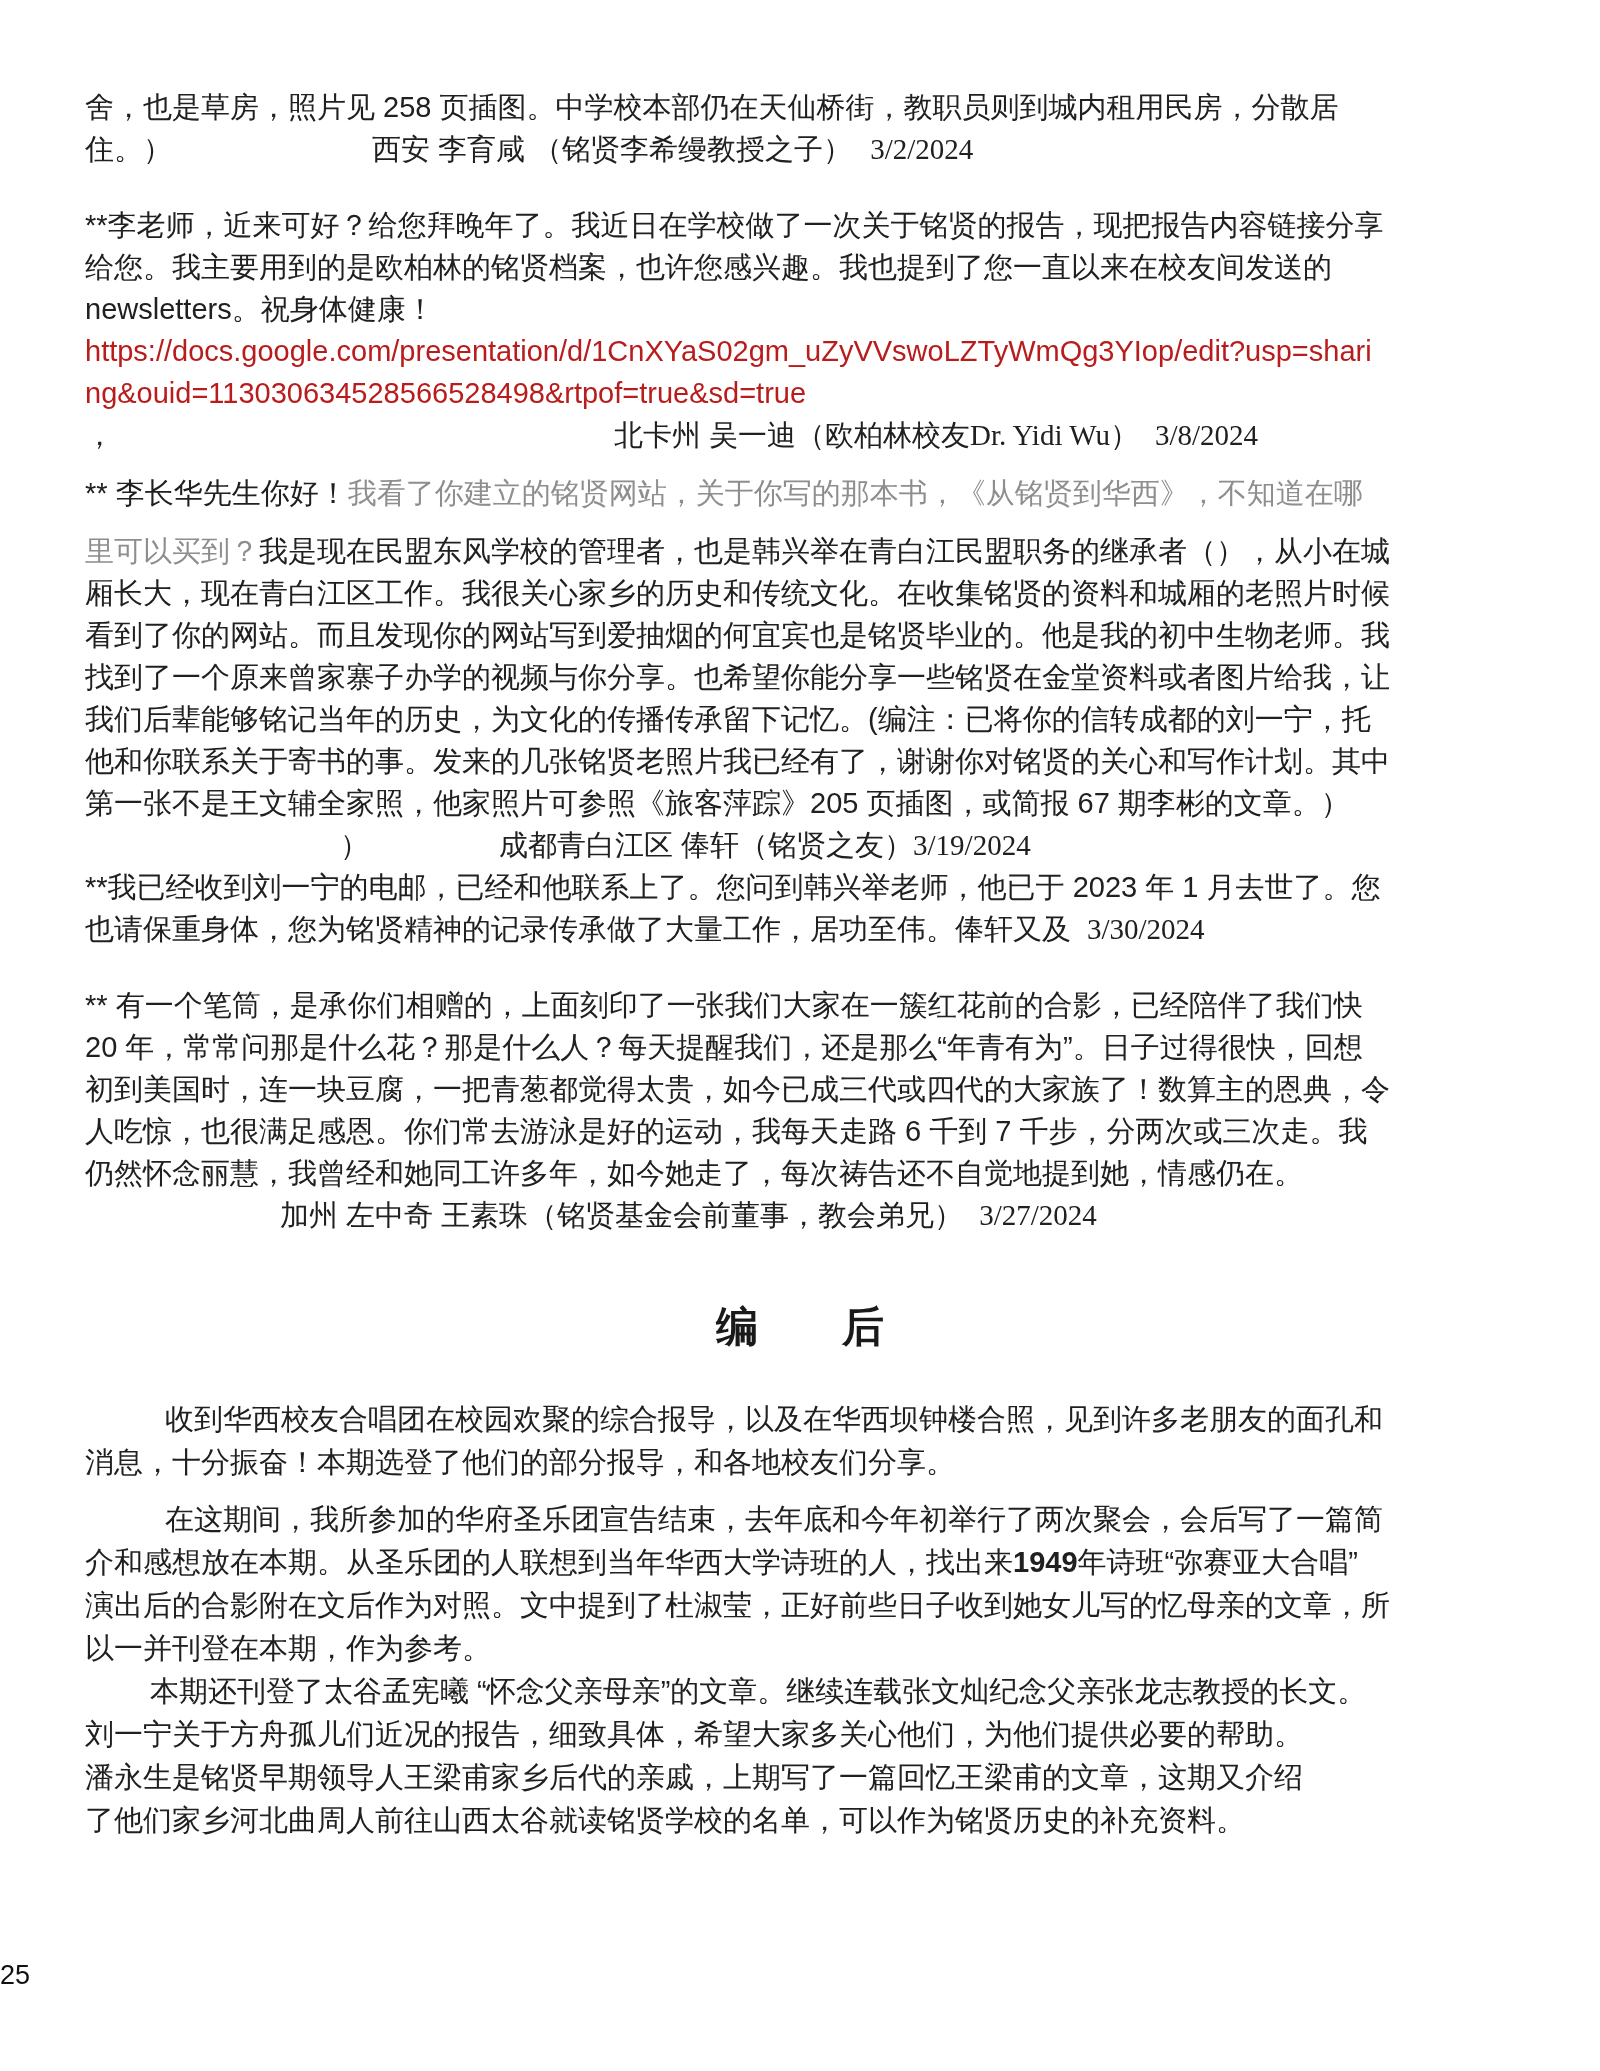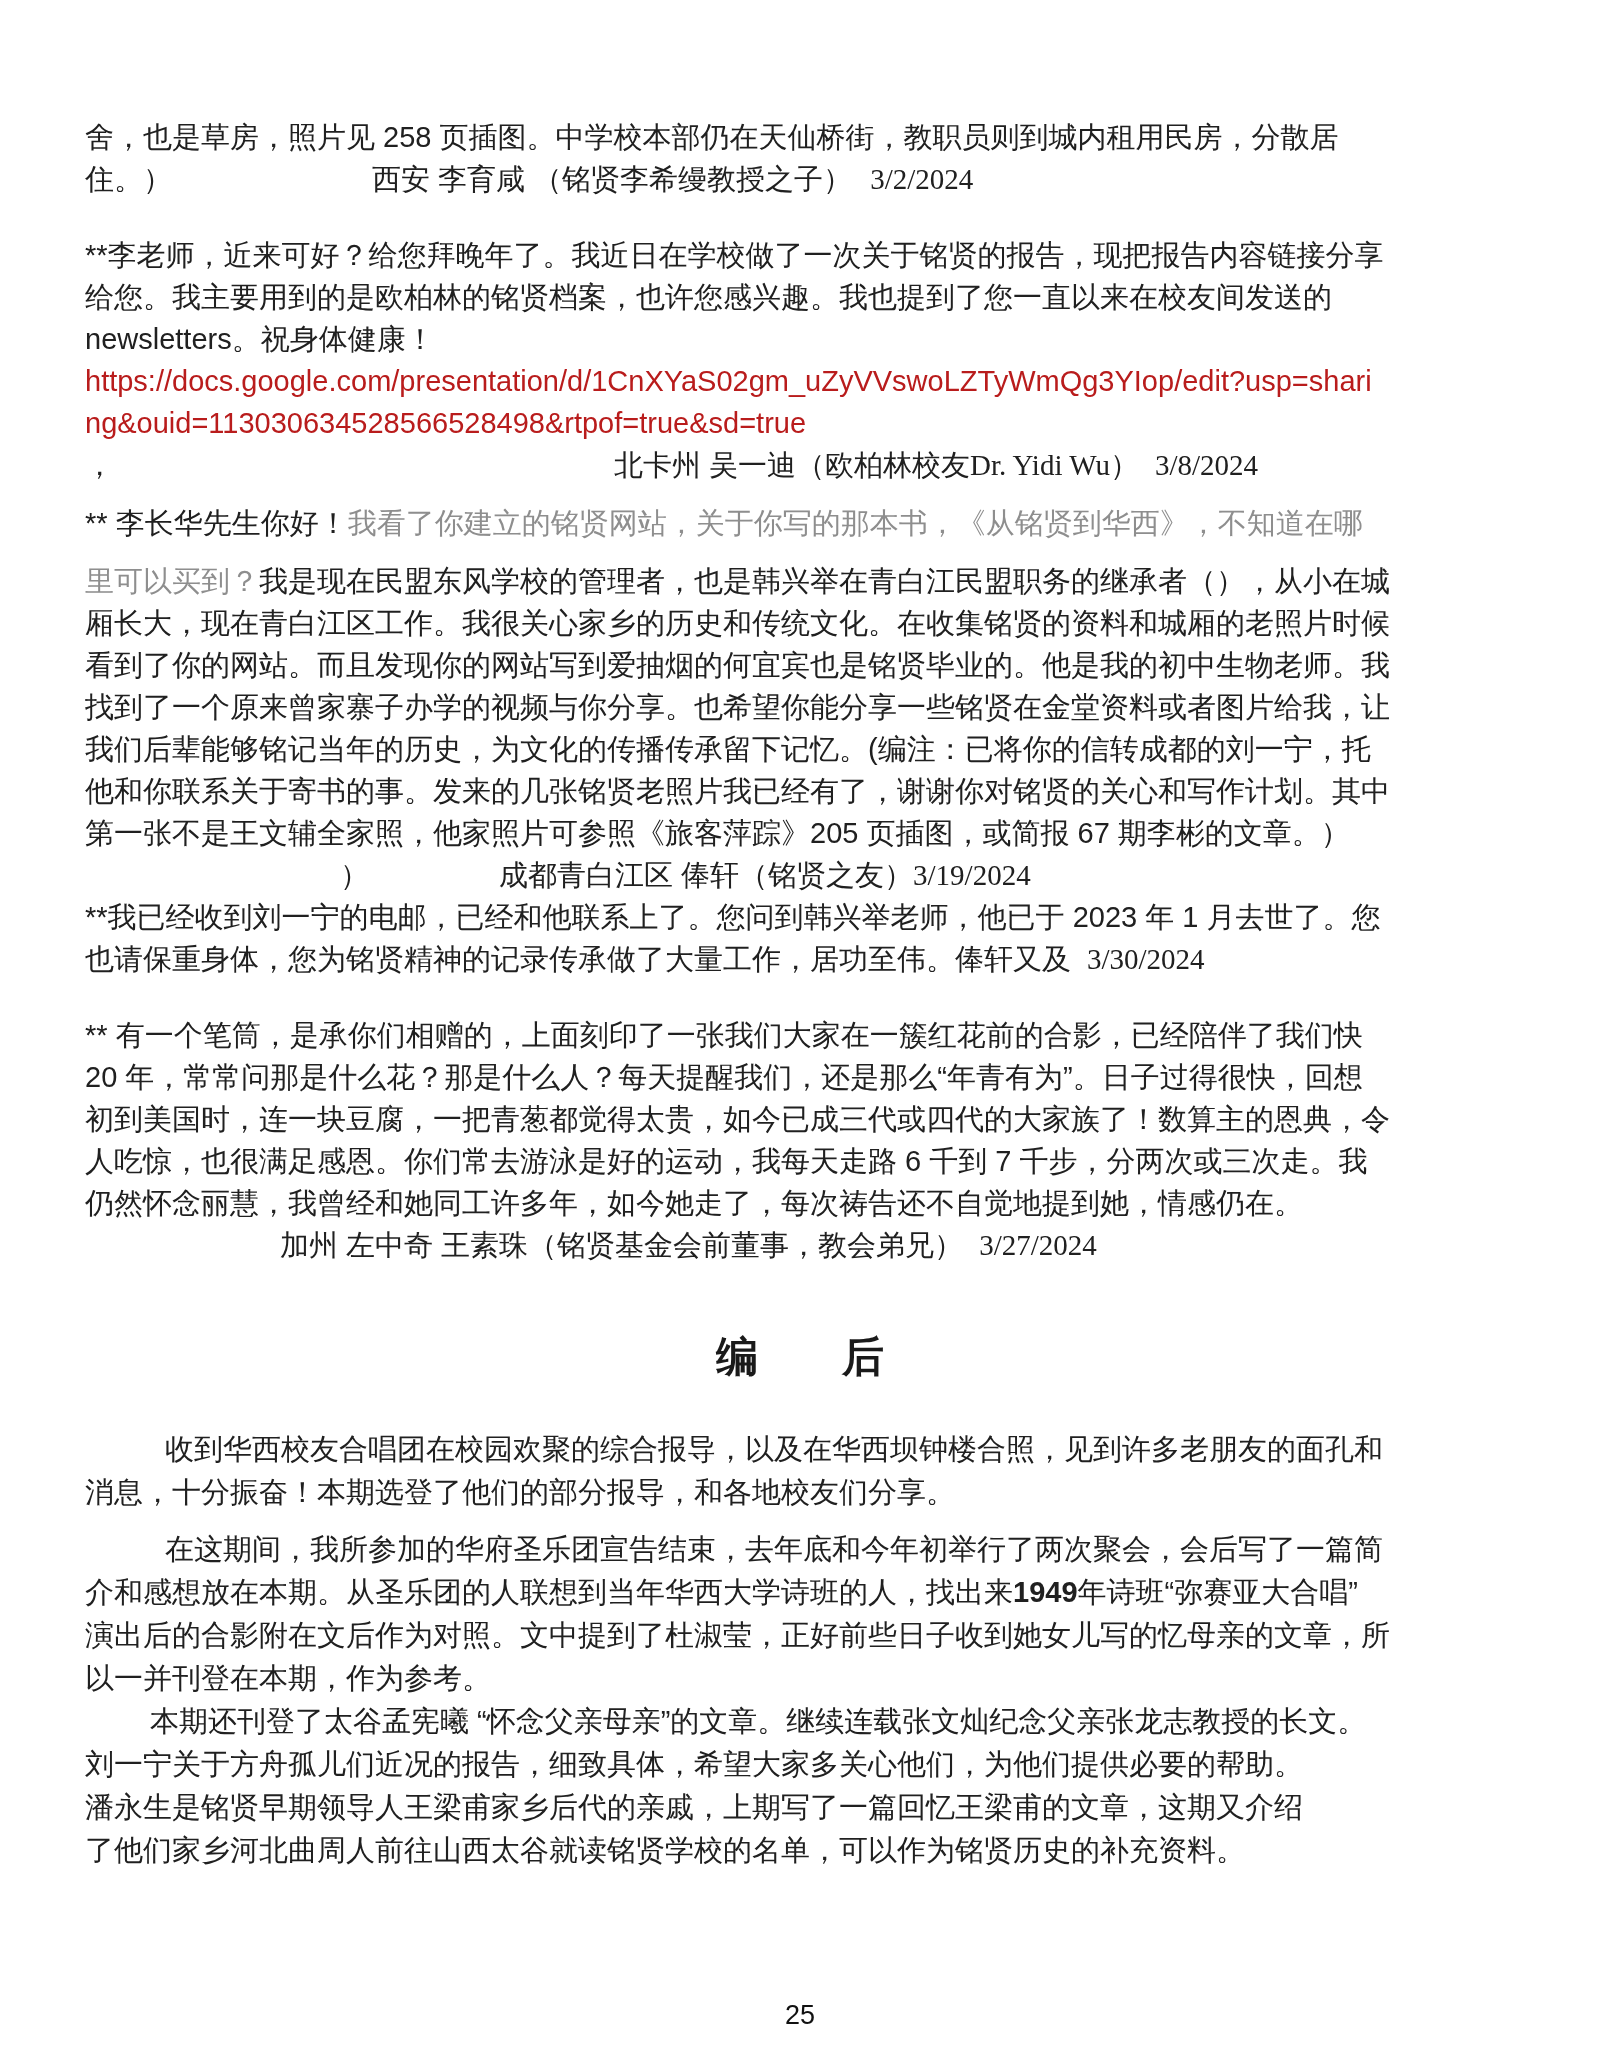--- a/index.html
+++ b/index.html
@@ -10,45 +10,45 @@
     font-family: "Liberation Sans", "DejaVu Sans", sans-serif;
     position: relative;
     overflow: hidden;
   }
   .page { width: 1600px; height: 2071px; position: relative; }
   .flow {
     padding: 0 85px;
     font-size: 29px;
     line-height: 42px;
   }
-  #letters-flow { padding-top: 116px; }
+  #letters-flow { padding-top: 86px; }
   #editor-flow { margin-top: 40px; line-height: 43px; }
   .line { white-space: nowrap; }
   .line span, .line a { display: inline-block; }
   .gray  { color: #8e8e8e; margin-top: 16px; }
   .bold  { font-weight: bold; }
   .serif { font-family: "Liberation Serif", "DejaVu Serif", serif; }
   a.link {
     color: #b91c1c;
     cursor: pointer;
   }
   .section-heading {
     margin-top: 60px;
     text-align: center;
     font-size: 42px;
     line-height: 62px;
     font-weight: bold;
     color: #1a1a1a;
   }
   .page-footer {
     position: absolute;
-    top: 2000px;
+    top: 1960px;
     left: 0;
     width: 100%;
-    text-align: center;
+    text-align: left;
     font-size: 27px;
     color: #111111;
   }
 </style>
 </head>
 <body>
 
 <div class="page">
 
   <div id="letters-flow" class="flow">

